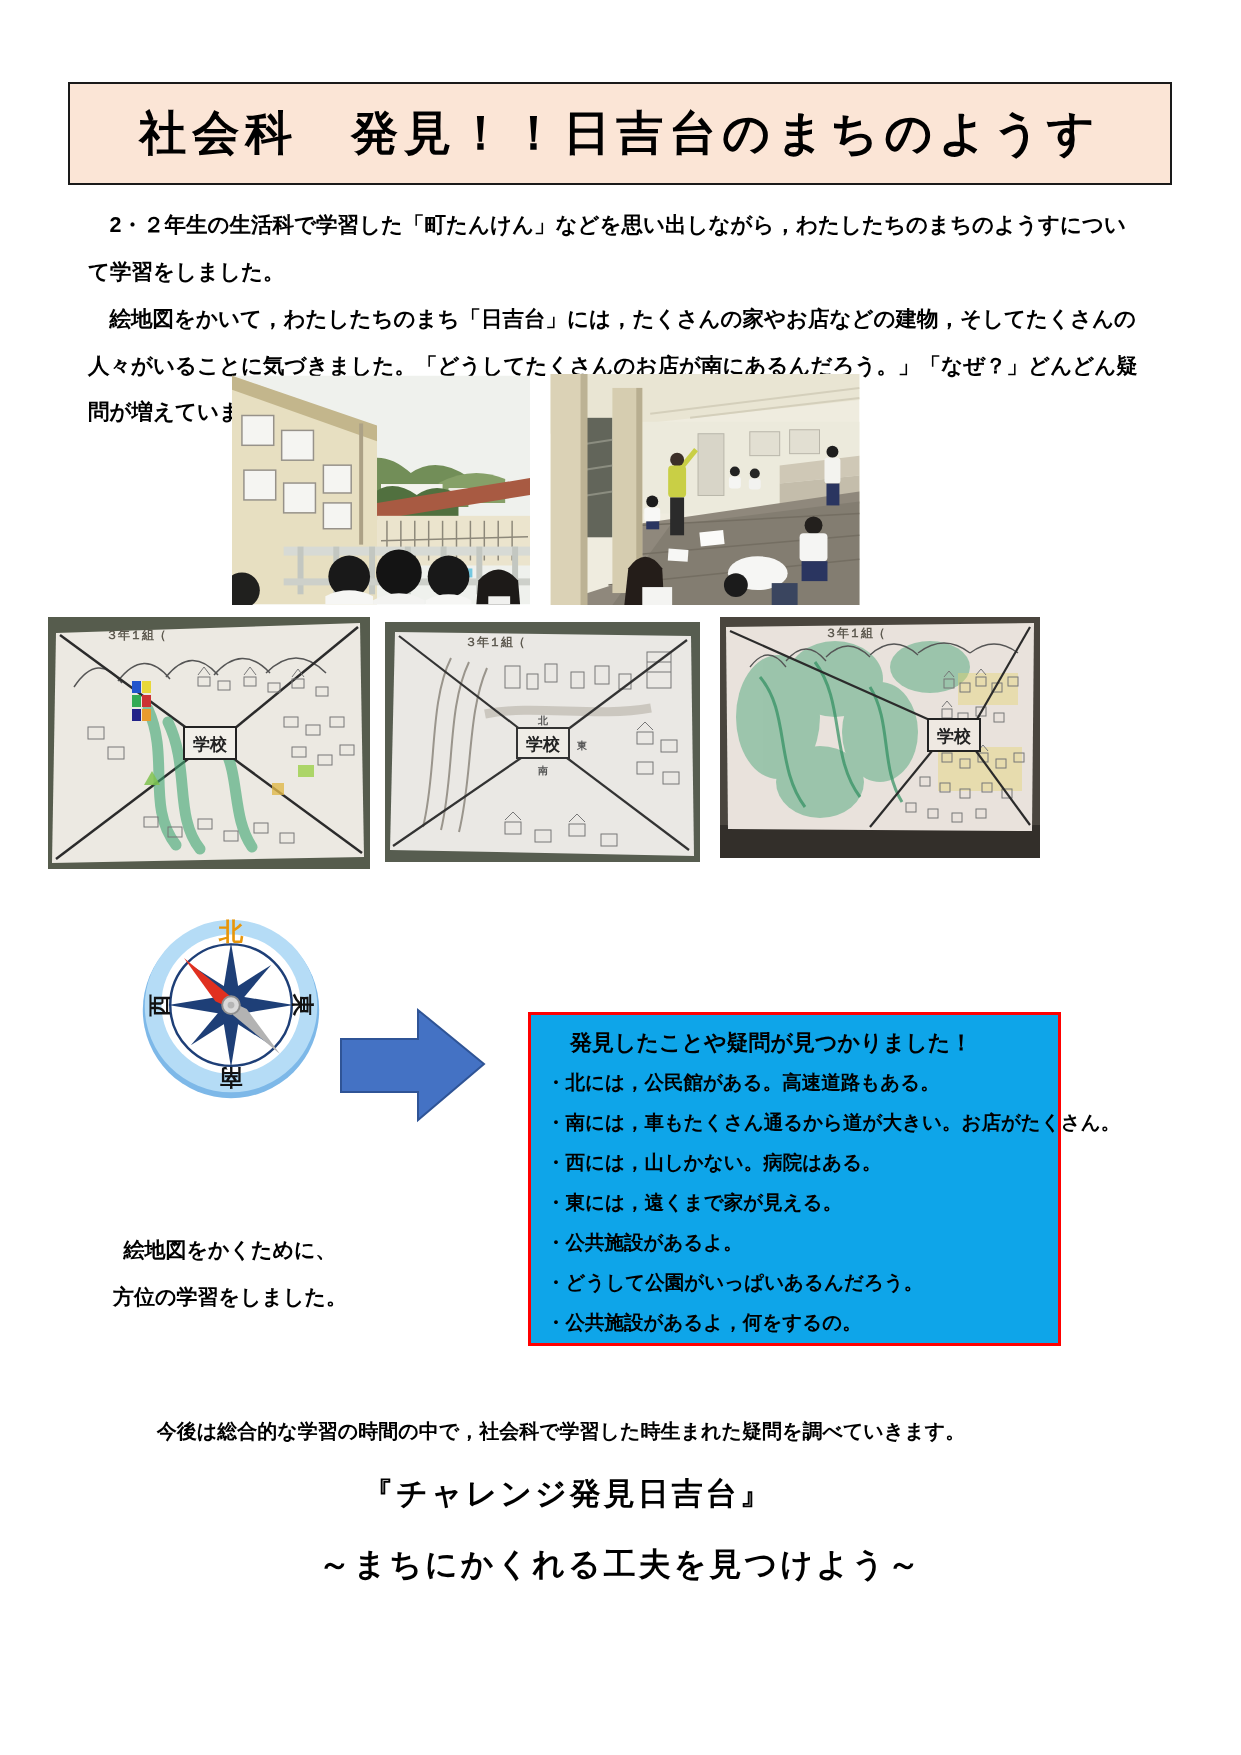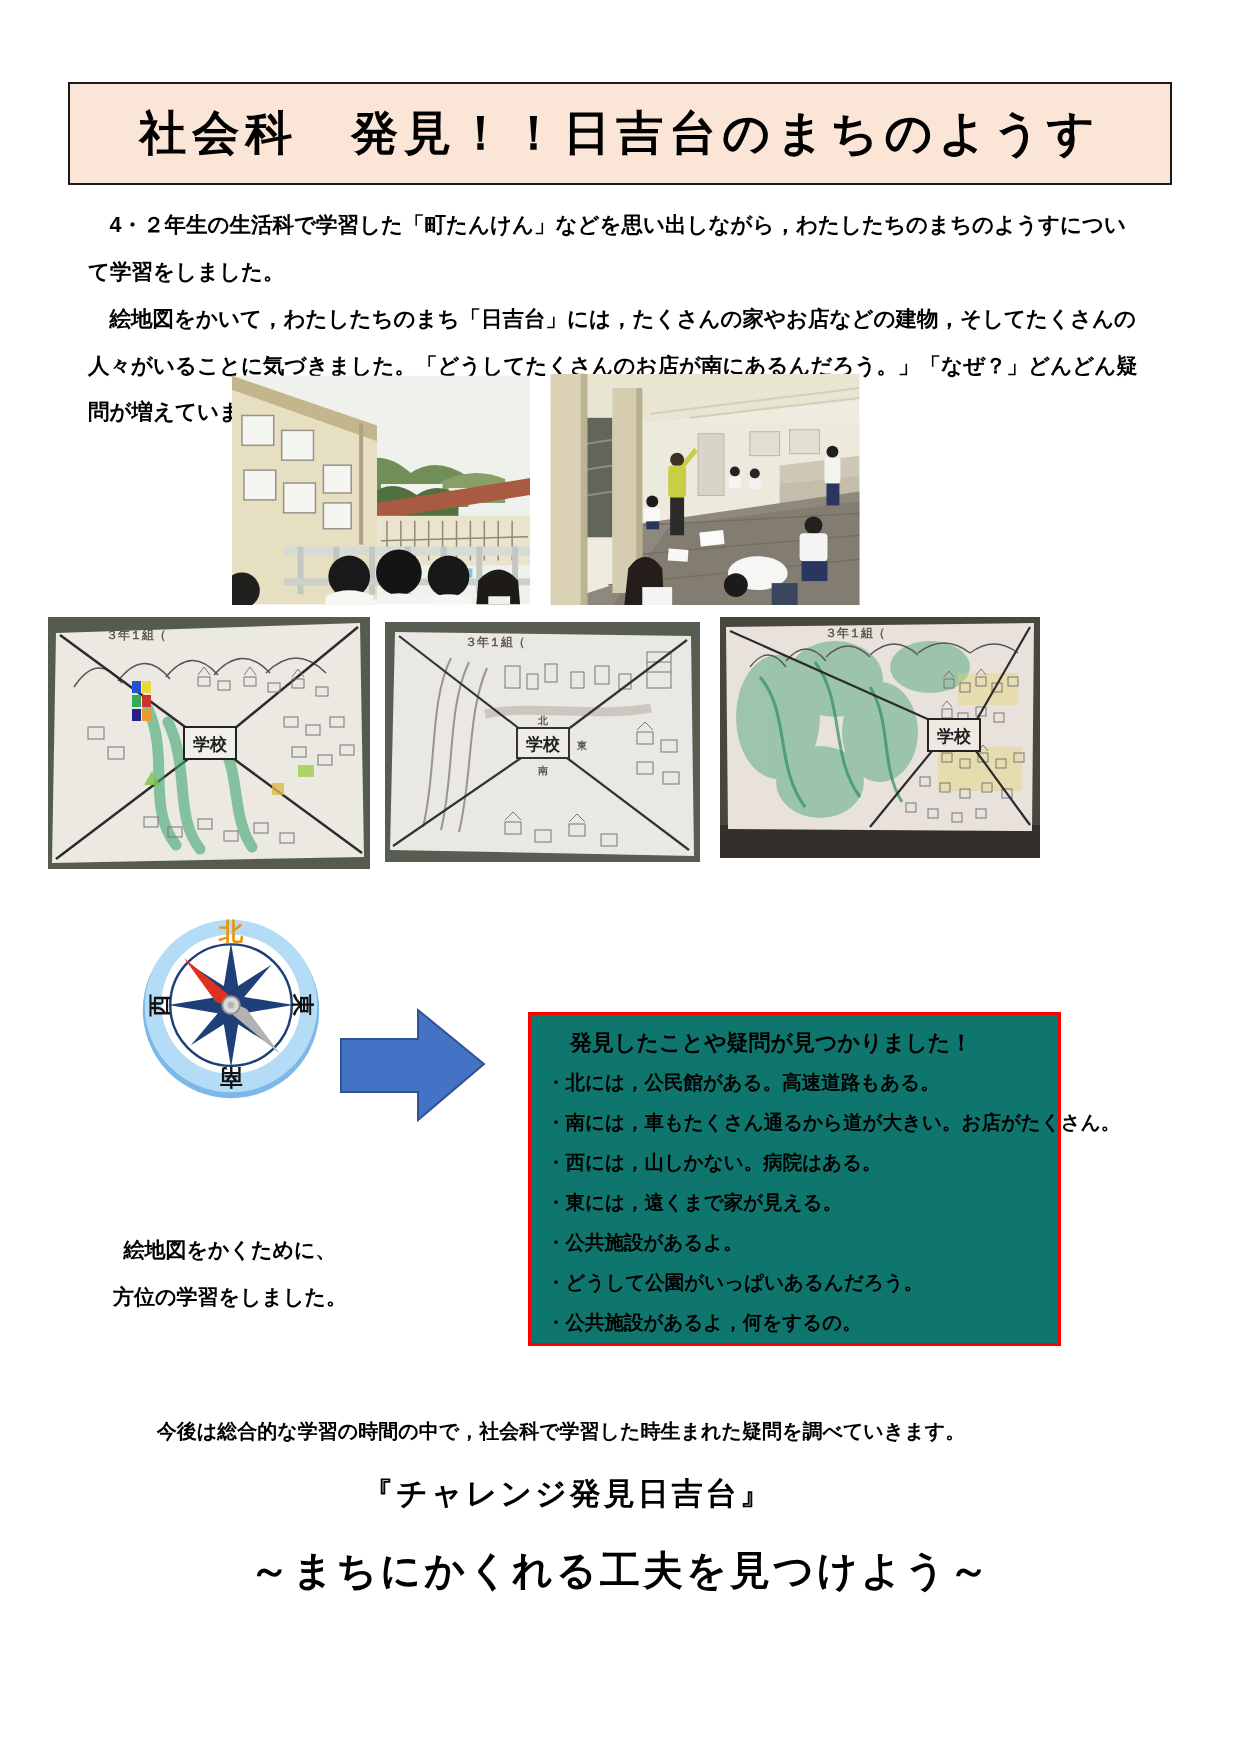--- a/index.html
+++ b/index.html
@@ -23,44 +23,44 @@
   .map1{left:48px;top:617px;width:322px;height:252px;}
   .map2{left:385px;top:622px;width:315px;height:240px;}
   .map3{left:720px;top:617px;width:320px;height:241px;}
   .photo1 svg,.photo2 svg,.map1 svg,.map2 svg,.map3 svg,.compass svg,.arrow svg{display:block;width:100%;height:100%;}
   
   .compass{left:133px;top:913px;width:196px;height:196px;}
   .caption{left:80px;top:1226px;width:300px;text-align:center;font-size:21px;font-weight:bold;line-height:2.25;}
   .arrow{left:340px;top:1002px;width:146px;height:126px;}
   
   .redbox{
-    left:528px;top:1012px;width:533px;height:334px;border:3px solid #ff0000;background:#0f766e;
+    left:528px;top:1012px;width:533px;height:334px;border:3px solid #ff0000;background:#0ea5e9;
     box-sizing:border-box;padding:13px 6px 0 15px;
   }
   .redbox-title{font-size:22px;font-weight:bold;padding-left:24px;margin-bottom:5px;white-space:nowrap;}
   .redbox-item{font-size:19.5px;font-weight:bold;line-height:2.05;white-space:nowrap;}
   
   .footer1{left:0;top:1418px;width:1122px;text-align:center;font-size:20px;font-weight:bold;}
   .footer2{left:0;top:1473px;width:1136px;text-align:center;font-size:31px;font-weight:bold;letter-spacing:3px;}
-  .footer3{left:0;top:1543px;width:1241px;text-align:center;font-size:40px;font-weight:bold;letter-spacing:3px;}
+  .footer3{left:0;top:1543px;width:1241px;text-align:center;font-size:32px;font-weight:bold;letter-spacing:3px;}
   .thin{stroke:#777;fill:none;stroke-width:1;}
   .scribble-label{font-size:12px;fill:#5d594f;font-weight:bold;}
   .school-label{font-size:17px;font-weight:bold;fill:#222;}
 </style>
 </head>
 <body>
 
 <div id="page">
 
   <div class="abs banner">
     <span>社会科　発見！！日吉台のまちのようす</span>
   </div>
 
   <div class="abs intro">
-    <p>　4・２年生の生活科で学習した「町たんけん」などを思い出しながら，わたしたちのまちのようすについて学習をしました。</p>
+    <p>　2・２年生の生活科で学習した「町たんけん」などを思い出しながら，わたしたちのまちのようすについて学習をしました。</p>
     <p>　絵地図をかいて，わたしたちのまち「日吉台」には，たくさんの家やお店などの建物，そしてたくさんの人々がいることに気づきました。「どうしてたくさんのお店が南にあるんだろう。」「なぜ？」どんどん疑問が増えています。</p>
   </div>
 
   <div class="abs photo1">
     <svg viewBox="0 0 300 230">
       <rect width="300" height="230" fill="#eff1ed"></rect>
       <path d="M100,115 Q138,60 180,98 Q206,80 238,102 L238,132 L100,132 Z" fill="#728e58"></path>
       <path d="M208,108 Q242,90 275,104 L275,128 L208,128 Z" fill="#86a068"></path>
       <rect x="150" y="109" width="62" height="14" fill="#f4f3ee"></rect>
       <rect x="218" y="113" width="42" height="10" fill="#eceae2"></rect>

